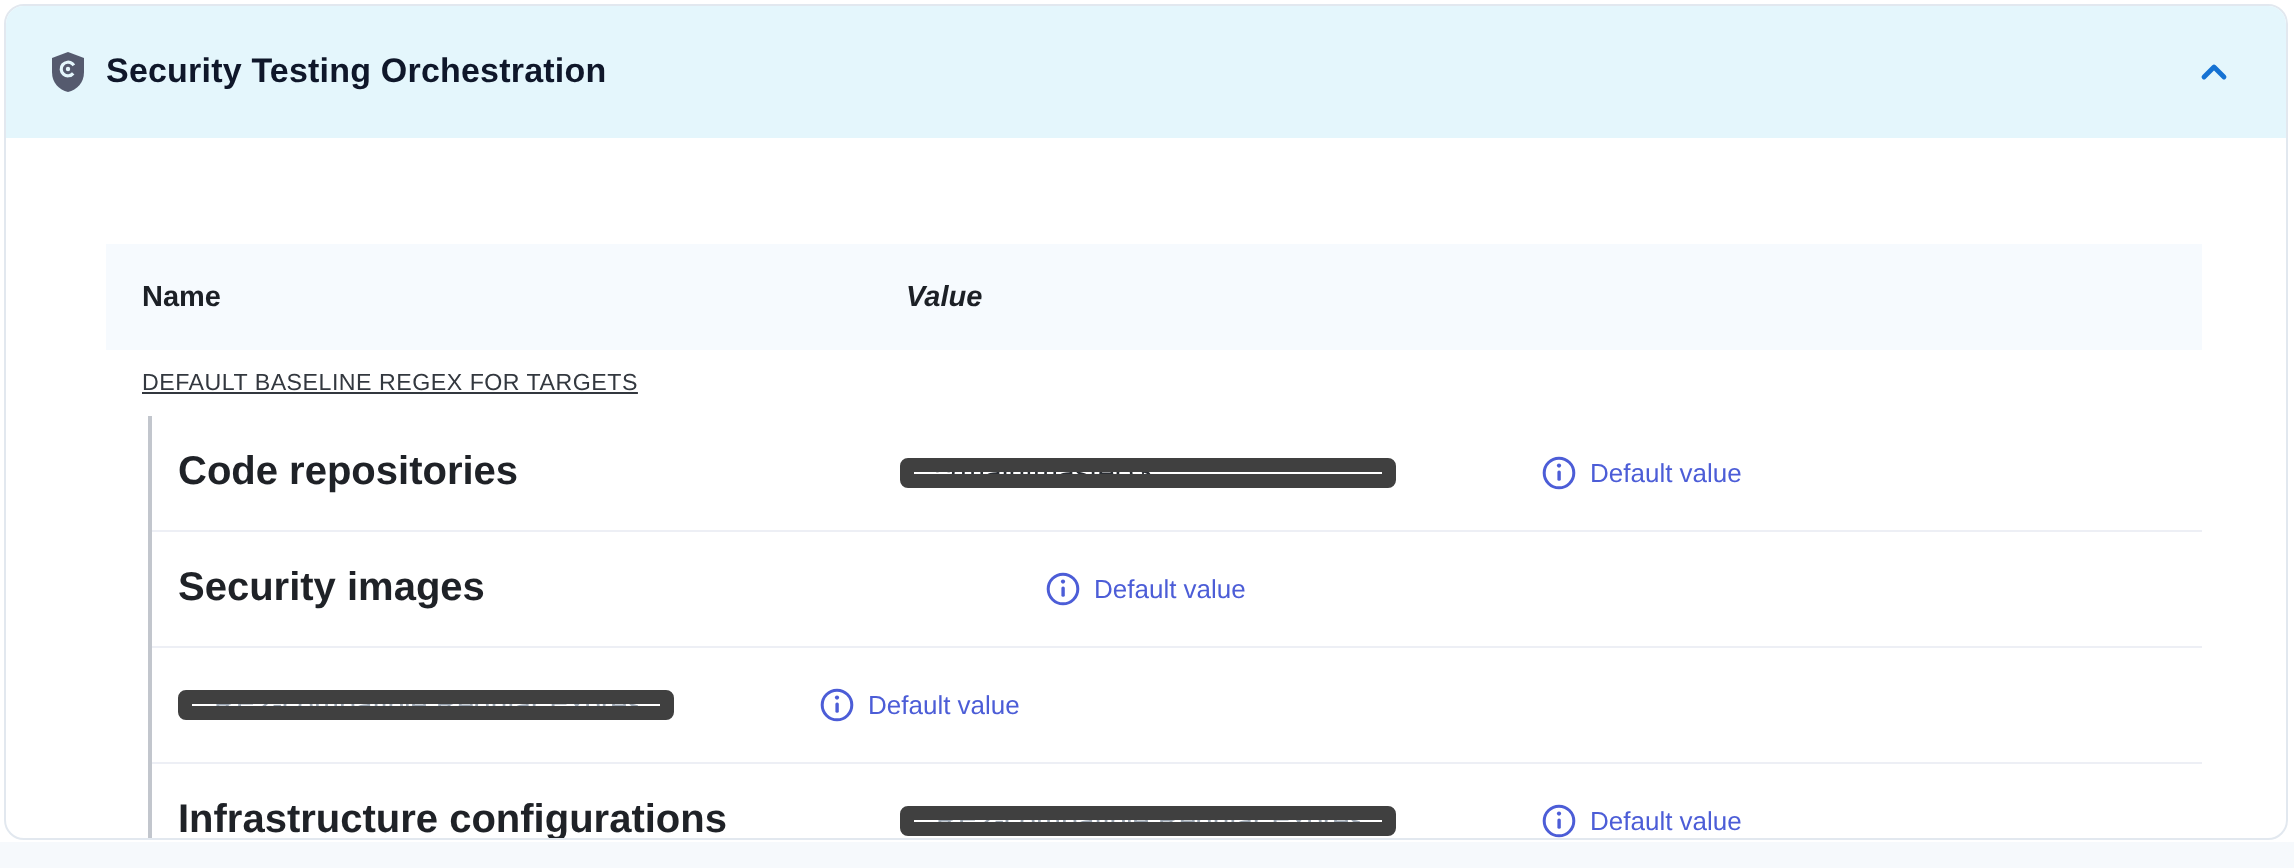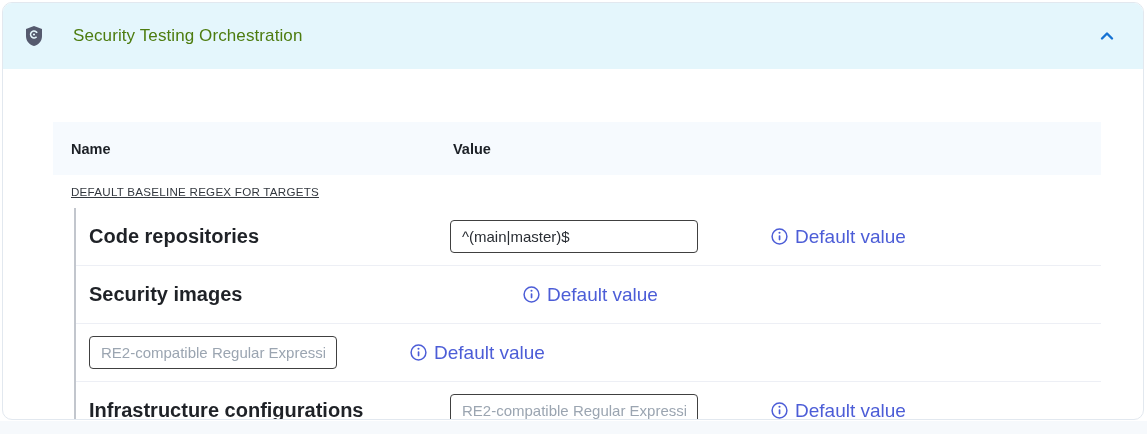--- a/index.html
+++ b/index.html
@@ -24,24 +24,24 @@
     display: flex;
     align-items: center;
     padding: 0 22px 0 20px;
   }
   .shield-icon-wrap {
     width: 22px; height: 24px;
     display: flex; align-items: center; justify-content: center;
     flex: 0 0 auto;
   }
   .panel-title {
-    margin-left: 28px;
+    margin-left: 8px;
     font-size: 17px;
-    font-weight: 400;
-    color: #4d7c0f;
+    font-weight: 700;
+    color: #0f172a;
     letter-spacing: 0.1px;
     flex: 1 1 auto;
   }
   .collapse-btn {
     width: 28px; height: 28px;
     display: flex; align-items: center; justify-content: center;
     background: transparent; border: none; cursor: pointer;
     flex: 0 0 auto;
   }
   .panel-body {
@@ -61,20 +61,21 @@
     font-size: 14.5px;
     font-weight: 700;
     color: #1c2026;
   }
   .th-value {
     position: absolute;
     left: 400px;
     font-size: 14.5px;
     font-weight: 700;
     color: #1c2026;
+    font-style: italic;
   }
   .section-label {
     height: 33px;
     display: flex;
     align-items: center;
     padding-left: 18px;
     font-size: 11.6px;
     font-weight: 400;
     color: #33383f;
     letter-spacing: 0.25px;
@@ -95,23 +96,23 @@
   }
   .row-label {
     width: 361px;
     font-size: 20px;
     font-weight: 600;
     color: #1f2227;
     flex: 0 0 auto;
   }
   .regex-input {
     width: 248px;
-    height: 33px;
-    flex: 0 0 auto;
-    border: 1px solid #404040;
+    height: 15px;
+    flex: 0 0 auto;
+    border: 7px solid #404040;
     border-radius: 4px;
     padding: 0 11px;
     font-family: "Liberation Sans", sans-serif;
     font-size: 15px;
     color: #292d33;
     background: #ffffff;
     outline: none;
   }
   .regex-input::placeholder {
     color: #9ba5b1;
@@ -120,21 +121,21 @@
   .default-value {
     margin-left: 73px;
     display: flex;
     align-items: center;
     gap: 7px;
     text-decoration: none;
     cursor: pointer;
     flex: 0 0 auto;
   }
   .default-value-label {
-    font-size: 19px;
+    font-size: 13px;
     color: #4c5dd7;
   }
   .page-bottom-strip {
     position: absolute;
     left: 0; right: 0; bottom: 0;
     height: 13px;
     background: #f6f9fc;
   }
 </style>
 </head>

